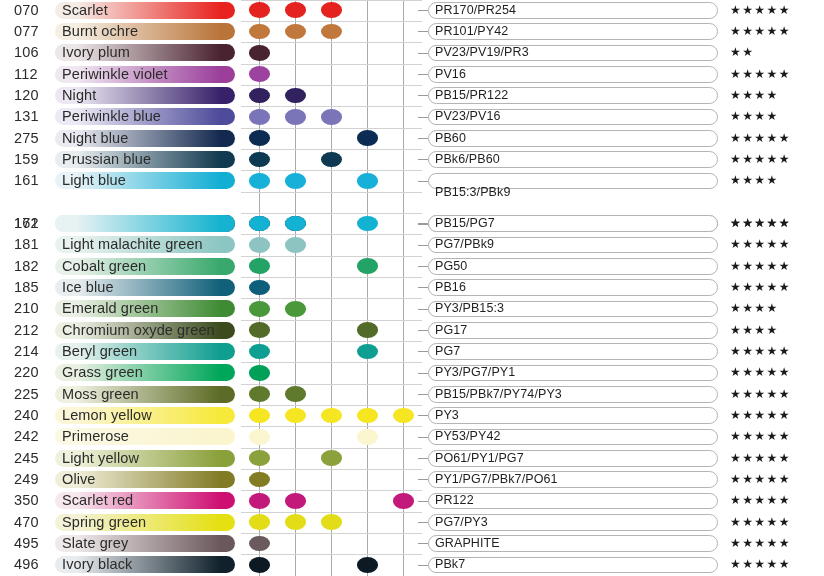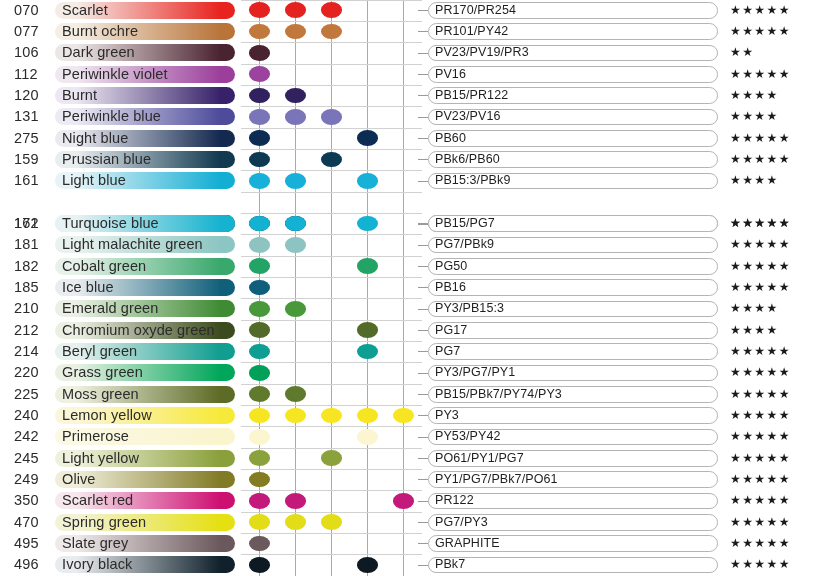--- a/index.html
+++ b/index.html
@@ -150,21 +150,21 @@
           <div class="dot" style="left: 331px; top: 2.91667px; background: rgb(192, 120, 60);"></div>
         </div>
         <div class="leader" style="top: 10.6667px;"></div>
         <div class="pill" style="height: 16.8333px; border-radius: 8.41667px;"></div>
         <div class="pill-text" style="height: 21.3333px; line-height: 21.3333px;">PR101/PY42</div>
         <div class="stars" style="height: 21.3333px; line-height: 21.3333px;">★★★★★</div>
       </div>
       <div class="row" style="top: 42.1667px; height: 21.3333px;">
         <div class="code" style="height: 21.3333px; line-height: 21.3333px;">106</div>
         <div class="swatch" style="height: 17.3333px; border-radius: 8.66667px; background: linear-gradient(to right, rgb(236, 230, 230) 0%, rgb(236, 230, 230) 12%, rgb(74, 35, 48) 92%, rgb(74, 35, 48) 100%);"></div>
-        <div class="swatch-name" style="height: 21.3333px; line-height: 21.3333px;">Dark green</div>
+        <div class="swatch-name" style="height: 21.3333px; line-height: 21.3333px;">Ivory plum</div>
         <div class="dots" style="height: 21.3333px;">
           <div class="dot" style="left: 259px; top: 2.91667px; background: rgb(74, 35, 48);"></div>
         </div>
         <div class="leader" style="top: 10.6667px;"></div>
         <div class="pill" style="height: 16.8333px; border-radius: 8.41667px;"></div>
         <div class="pill-text" style="height: 21.3333px; line-height: 21.3333px;">PV23/PV19/PR3</div>
         <div class="stars" style="height: 21.3333px; line-height: 21.3333px;">★★</div>
       </div>
       <div class="row" style="top: 63.5px; height: 21.3333px;">
         <div class="code" style="height: 21.3333px; line-height: 21.3333px;">112</div>
@@ -174,21 +174,21 @@
           <div class="dot" style="left: 259px; top: 2.91667px; background: rgb(156, 67, 160);"></div>
         </div>
         <div class="leader" style="top: 10.6667px;"></div>
         <div class="pill" style="height: 16.8333px; border-radius: 8.41667px;"></div>
         <div class="pill-text" style="height: 21.3333px; line-height: 21.3333px;">PV16</div>
         <div class="stars" style="height: 21.3333px; line-height: 21.3333px;">★★★★★</div>
       </div>
       <div class="row" style="top: 84.8333px; height: 21.3333px;">
         <div class="code" style="height: 21.3333px; line-height: 21.3333px;">120</div>
         <div class="swatch" style="height: 17.3333px; border-radius: 8.66667px; background: linear-gradient(to right, rgb(236, 231, 242) 0%, rgb(236, 231, 242) 12%, rgb(55, 34, 106) 92%, rgb(55, 34, 106) 100%);"></div>
-        <div class="swatch-name" style="height: 21.3333px; line-height: 21.3333px;">Burnt</div>
+        <div class="swatch-name" style="height: 21.3333px; line-height: 21.3333px;">Night</div>
         <div class="dots" style="height: 21.3333px;">
           <div class="dot" style="left: 259px; top: 2.91667px; background: rgb(49, 33, 94);"></div>
           <div class="dot" style="left: 295px; top: 2.91667px; background: rgb(49, 33, 94);"></div>
         </div>
         <div class="leader" style="top: 10.6667px;"></div>
         <div class="pill" style="height: 16.8333px; border-radius: 8.41667px;"></div>
         <div class="pill-text" style="height: 21.3333px; line-height: 21.3333px;">PB15/PR122</div>
         <div class="stars" style="height: 21.3333px; line-height: 21.3333px;">★★★★</div>
       </div>
       <div class="row" style="top: 106.167px; height: 21.3333px;">
@@ -235,39 +235,38 @@
         <div class="code" style="height: 21.3333px; line-height: 21.3333px;">161</div>
         <div class="swatch" style="height: 17.3333px; border-radius: 8.66667px; background: linear-gradient(to right, rgb(231, 243, 247) 0%, rgb(231, 243, 247) 12%, rgb(18, 174, 212) 92%, rgb(18, 174, 212) 100%);"></div>
         <div class="swatch-name" style="height: 21.3333px; line-height: 21.3333px;">Light blue</div>
         <div class="dots" style="height: 21.3333px;">
           <div class="dot" style="left: 259px; top: 2.91667px; background: rgb(22, 176, 216);"></div>
           <div class="dot" style="left: 295px; top: 2.91667px; background: rgb(22, 176, 216);"></div>
           <div class="dot" style="left: 367px; top: 2.91667px; background: rgb(22, 176, 216);"></div>
         </div>
         <div class="leader" style="top: 10.6667px;"></div>
         <div class="pill" style="height: 16.8333px; border-radius: 8.41667px;"></div>
-        <div class="pill-text" style="height: 21.3333px; line-height: 21.3333px;">PB15:3/PBk9</div>
+        <div class="pill-text" style="height: 21.3333px; line-height: 21.3333px; margin-top: 12px;">PB15:3/PBk9</div>
         <div class="stars" style="height: 21.3333px; line-height: 21.3333px;">★★★★</div>
       </div>
       <div class="row" style="top: 177px; height: 21.3333px; margin-top: 36px;">
         <div class="code" style="height: 21.3333px; line-height: 21.3333px;">162</div>
         <div class="swatch" style="height: 17.3333px; border-radius: 8.66667px; background: linear-gradient(to right, rgb(233, 234, 241) 0%, rgb(233, 234, 241) 12%, rgb(14, 39, 70) 92%, rgb(14, 39, 70) 100%);"></div>
         <div class="dots" style="height: 21.3333px;">
           <div class="dot" style="left: 259px; top: 2.91667px; background: rgb(12, 37, 71);"></div>
           <div class="dot" style="left: 295px; top: 2.91667px; background: rgb(12, 37, 71);"></div>
         </div>
         <div class="leader" style="top: 10.6667px;"></div>
         <div class="pill" style="height: 16.8333px; border-radius: 8.41667px;"></div>
         <div class="pill-text" style="height: 21.3333px; line-height: 21.3333px;">PB15:3</div>
         <div class="stars" style="height: 21.3333px; line-height: 21.3333px;">★★★★★</div>
       </div>
       <div class="row" style="top: 212.833px; height: 21.3333px;">
         <div class="code" style="height: 21.3333px; line-height: 21.3333px;">171</div>
         <div class="swatch" style="height: 17.3333px; border-radius: 8.66667px; background: linear-gradient(to right, rgb(231, 242, 243) 0%, rgb(231, 242, 243) 12%, rgb(21, 179, 207) 92%, rgb(21, 179, 207) 100%);"></div>
-        <div class="swatch-name" style="height: 21.3333px; line-height: 21.3333px;">Turquoise blue</div>
         <div class="dots" style="height: 21.3333px;">
           <div class="dot" style="left: 259px; top: 2.91667px; background: rgb(20, 178, 210);"></div>
           <div class="dot" style="left: 295px; top: 2.91667px; background: rgb(20, 178, 210);"></div>
           <div class="dot" style="left: 367px; top: 2.91667px; background: rgb(20, 178, 210);"></div>
         </div>
         <div class="leader" style="top: 10.6667px;"></div>
         <div class="pill" style="height: 16.8333px; border-radius: 8.41667px;"></div>
         <div class="pill-text" style="height: 21.3333px; line-height: 21.3333px;">PB15/PG7</div>
         <div class="stars" style="height: 21.3333px; line-height: 21.3333px;">★★★★★</div>
       </div>

